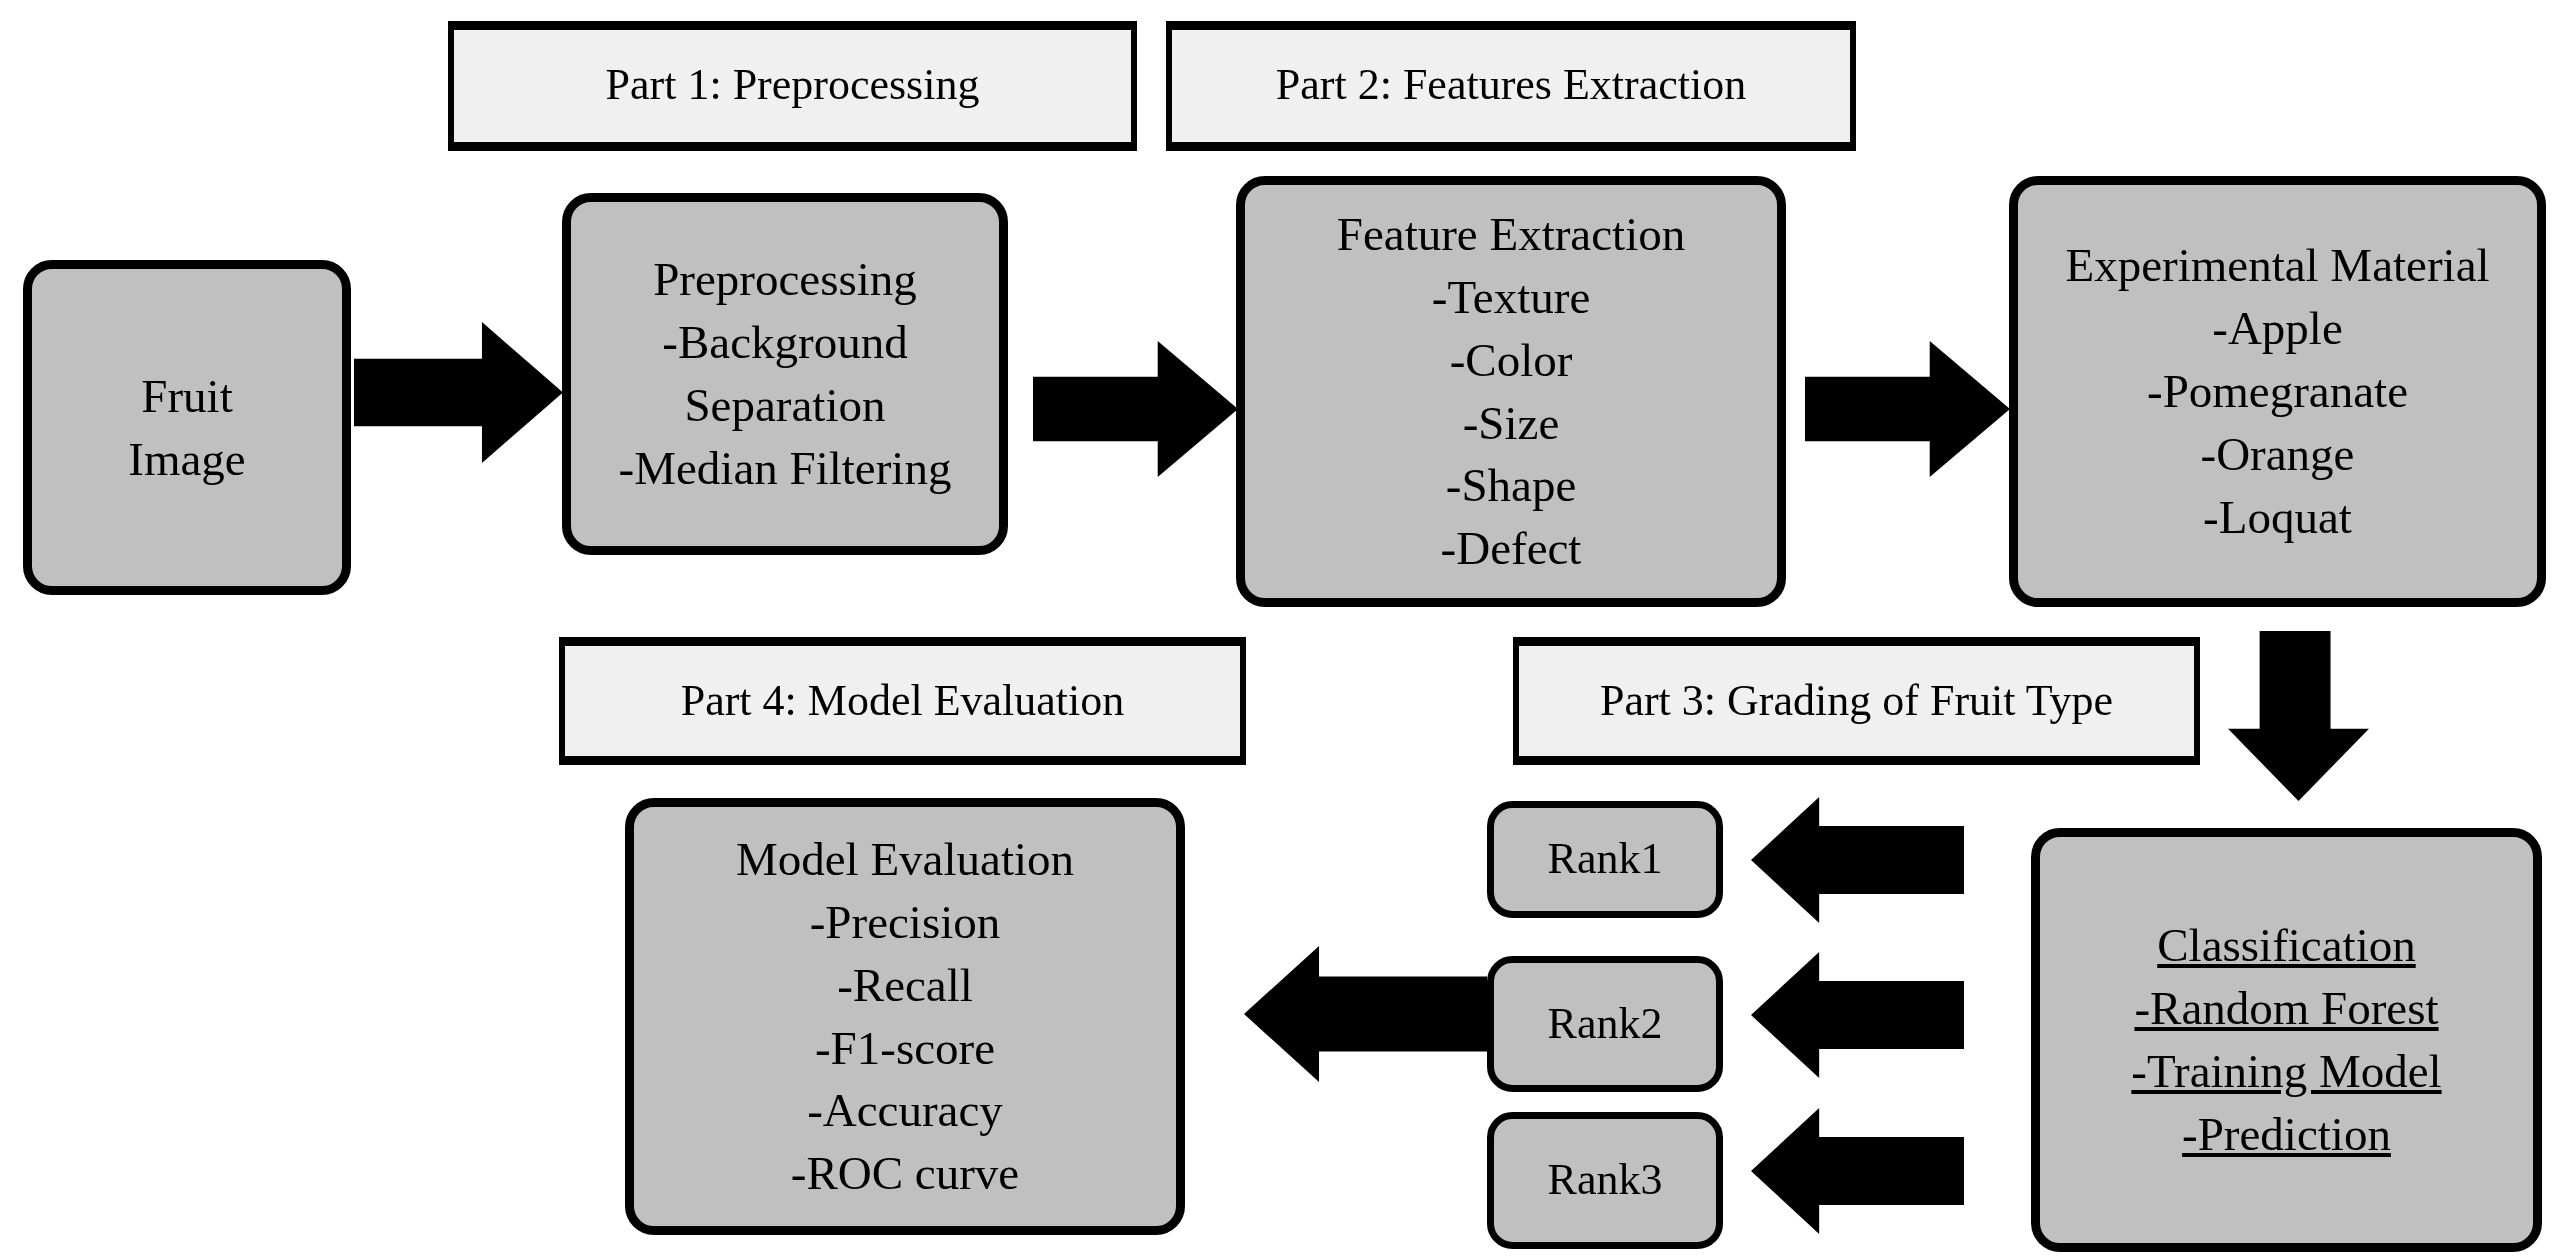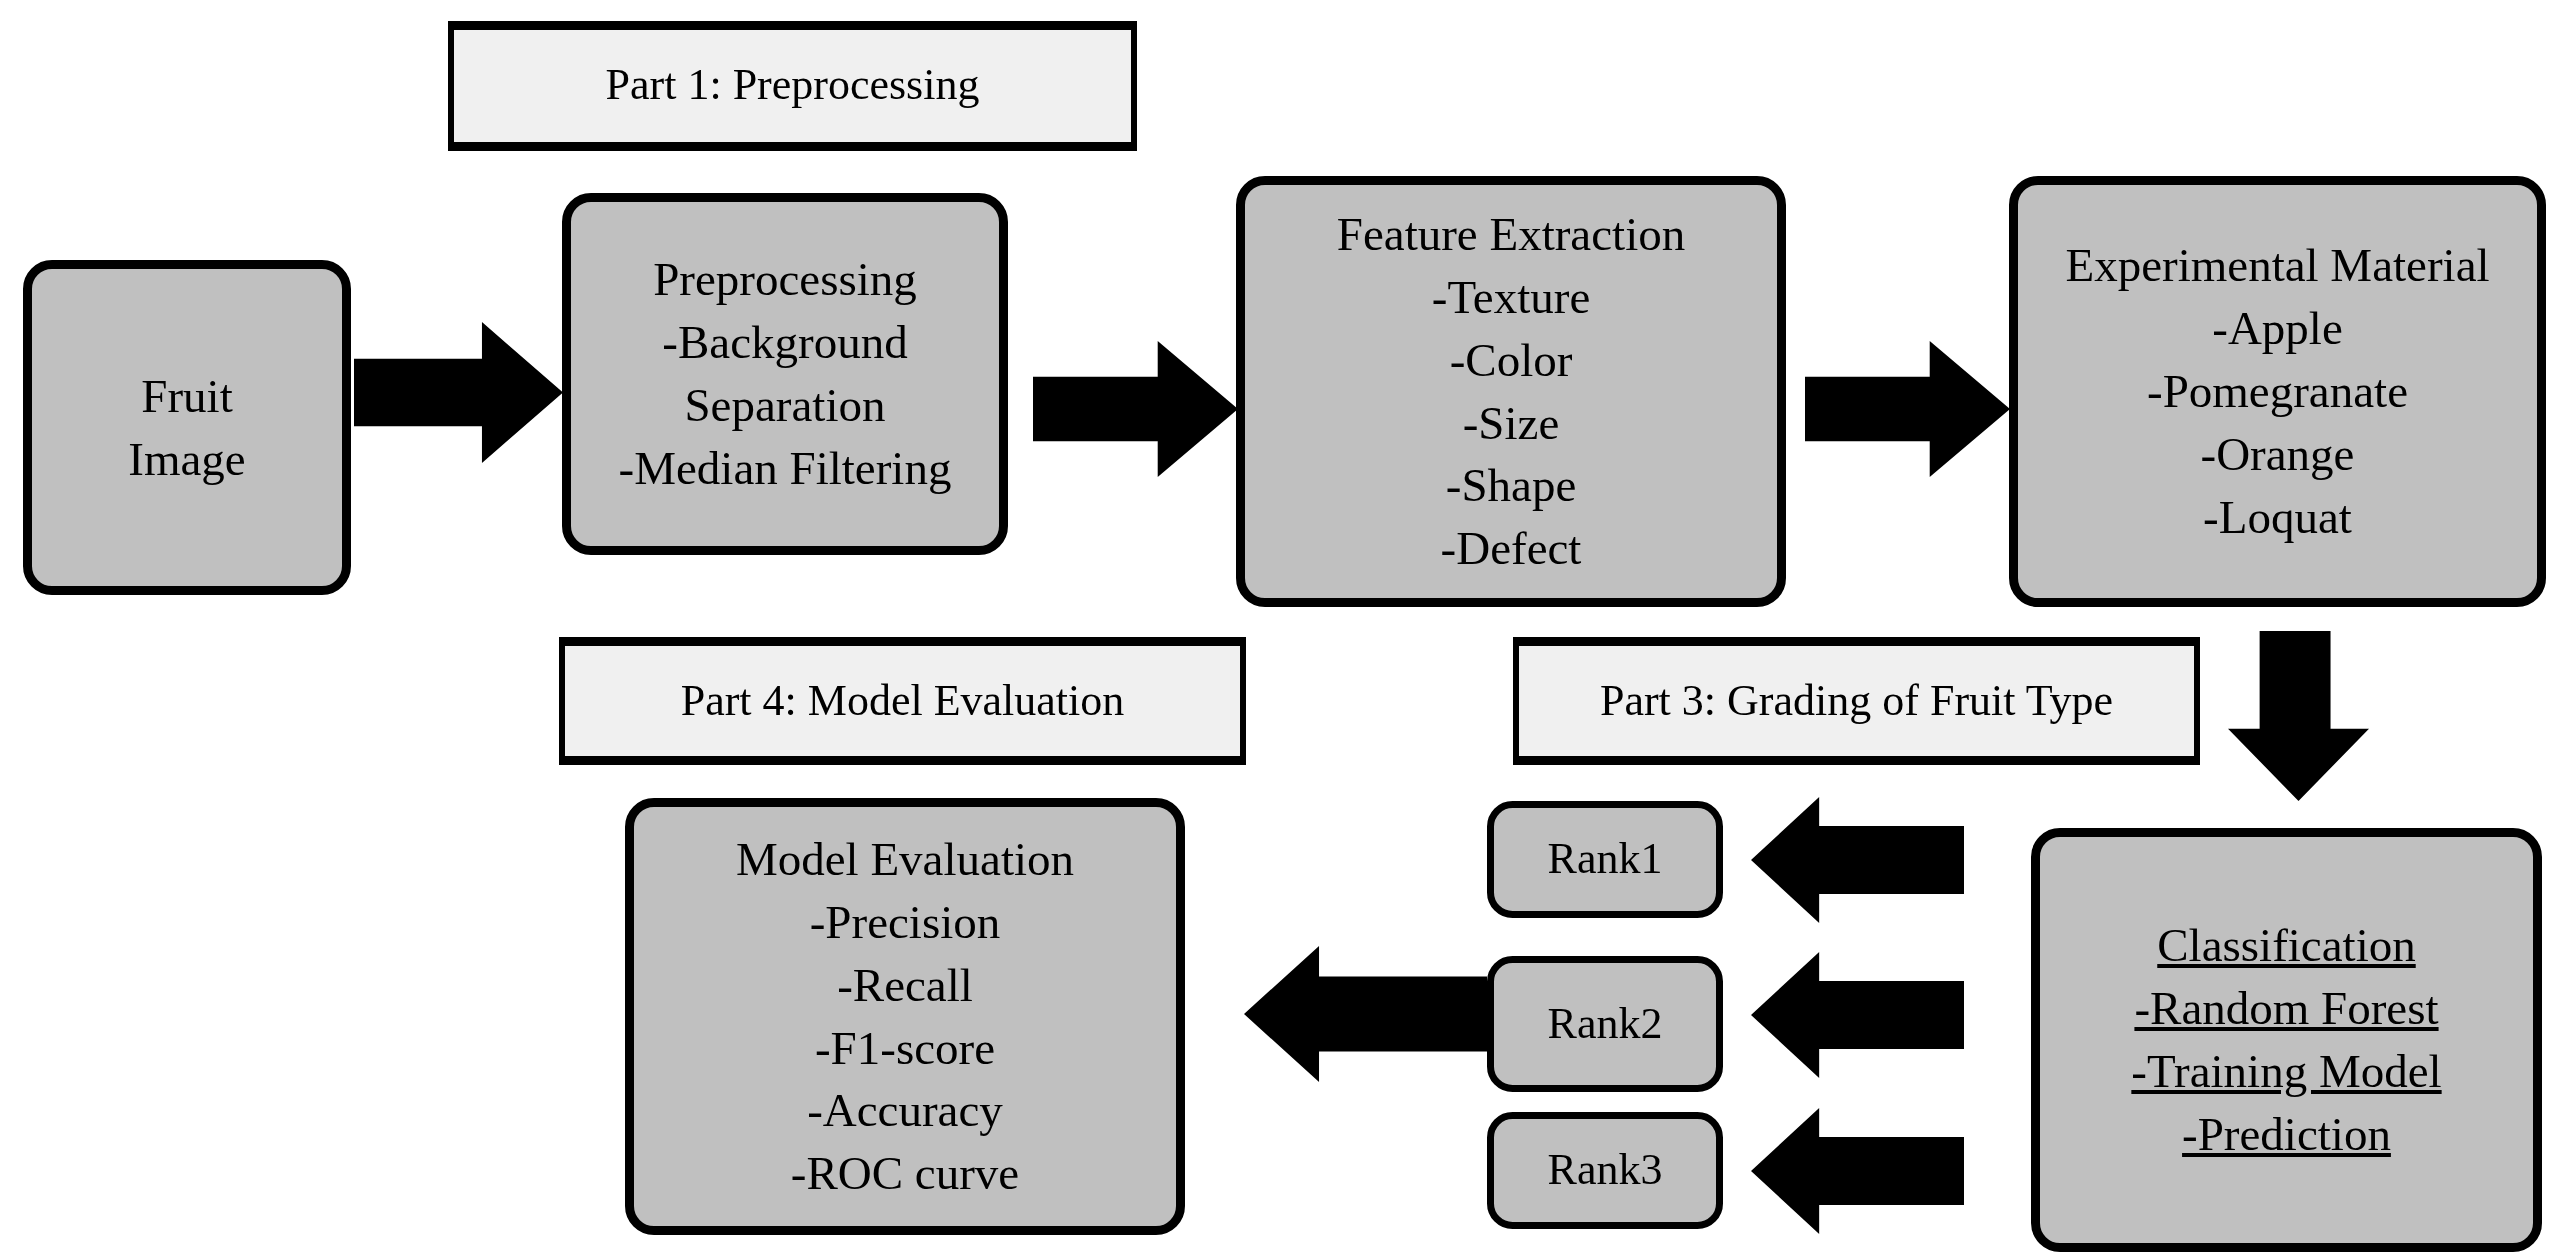--- a/index.html
+++ b/index.html
@@ -82,20 +82,23 @@
 </style>
 </head>
 <body>
 
 <div id="canvas">
 
   <div class="part-header" style="left:448px; top:20.5px; width:689px; height:130px;">
     <span class="hdr-text">Part 1: Preprocessing</span>
   </div>
 
+  <div class="part-header" style="left:1166px; top:20.5px; width:690px; height:130px;">
+    <span class="hdr-text">Part 2: Features Extraction</span>
+  </div>
 
   <div class="part-header" style="left:559px; top:637px; width:687px; height:128px;">
     <span class="hdr-text">Part 4: Model Evaluation</span>
   </div>
 
   <div class="part-header" style="left:1513px; top:637px; width:687px; height:128px;">
     <span class="hdr-text">Part 3: Grading of Fruit Type</span>
   </div>
 
   <div class="node" style="left:23px; top:260px; width:328px; height:335px;">
@@ -137,21 +140,21 @@
   </div>
 
   <div class="node small" style="left:1487px; top:801px; width:236px; height:117px;">
     <span class="node-text">Rank1</span>
   </div>
 
   <div class="node small" style="left:1487px; top:956px; width:236px; height:136px;">
     <span class="node-text">Rank2</span>
   </div>
 
-  <div class="node small" style="left:1487px; top:1112px; width:236px; height:117px;">
+  <div class="node small" style="left:1487px; top:1112px; width:236px; height:137px;">
     <span class="node-text">Rank3</span>
   </div>
 
   <div class="node" style="left:2031px; top:828px; width:511px; height:424px;text-decoration:underline;">
     <span class="node-text" style="white-space:pre-line;">Classification
 -Random Forest
 -Training Model
 -Prediction</span>
   </div>
 

